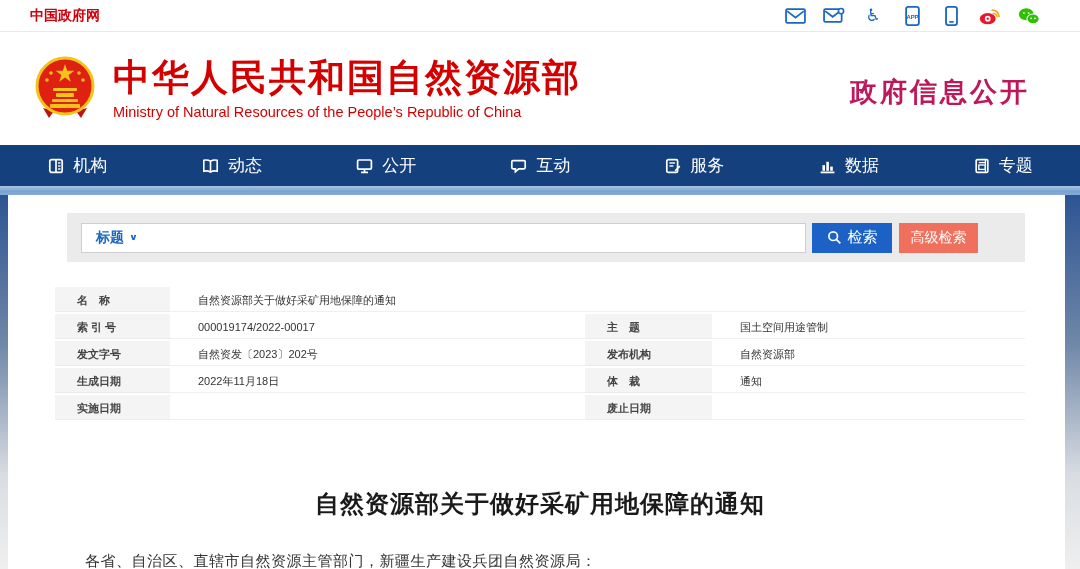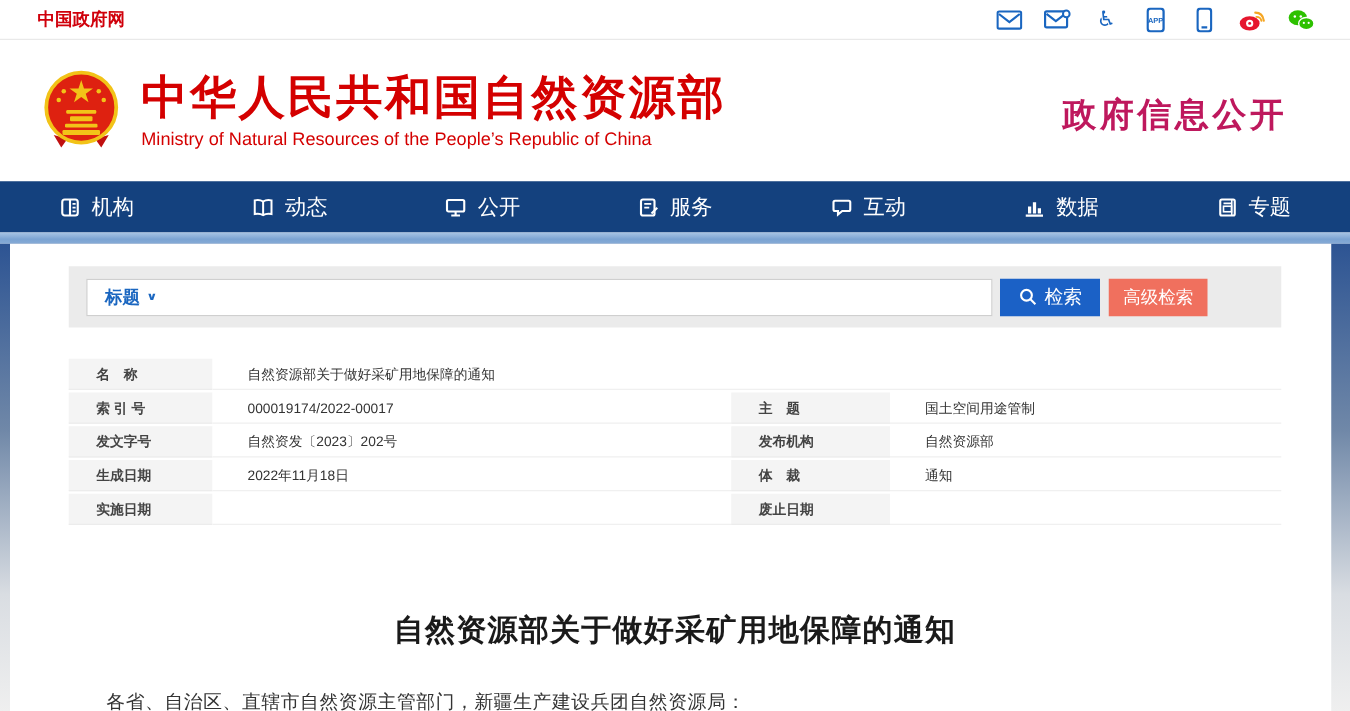--- a/index.html
+++ b/index.html
@@ -2,21 +2,21 @@
 <html><head>
 <meta charset="utf-8">
 <style>
   * { margin:0; padding:0; box-sizing:border-box; }
   html,body { background:#fff; }
   body { font-family:"Liberation Sans","DejaVu Sans",sans-serif; }
   .screen { position:relative; width:1080px; height:569px; overflow:hidden; background:#fff; margin:0 auto; }
 
   
   .topbar { height:32px; display:flex; align-items:center; justify-content:space-between;
-            padding:0 28px 0 30px; border-bottom:1px solid #e9e9e9; background:#fff;text-align:center; }
+            padding:0 40px 0 30px; border-bottom:1px solid #e9e9e9; background:#fff;text-align:center; }
   .gov-link { color:#d0000b; font-size:14px; font-weight:bold; text-decoration:none; cursor:pointer; }
   .topbar-icons { display:flex; align-items:center; gap:17px; }
   .tb-icon { display:inline-flex; align-items:center; justify-content:center; width:22px; height:20px; cursor:pointer; }
   .tb-icon svg { display:block; }
   .wheel { color:#1a66c0; font-size:17px; line-height:1; font-weight:bold; }
 
   
   .header { height:113px; background:#fff; display:flex; align-items:center; justify-content:space-between;
             padding:0 50px 0 33px; }
   .brand { display:flex; align-items:center; }
@@ -31,21 +31,21 @@
               color:#fff; font-size:17px; text-decoration:none; cursor:pointer; }
   .nav-item svg { display:block; }
   .nav-strip { height:9px; background:linear-gradient(180deg,#a8c4e4 0%, #7ba3d2 60%, #86abd6 100%); }
 
   
   .page-bg { height:374px; background:linear-gradient(180deg,#2d5493 0%, #7088a8 40%, #d9dde2 75%, #efefef 100%);
              padding:0 15px 0 8px; }
   .content { background:#fff; height:100%; padding:18px 40px 0 47px; }
 
   
-  .search-panel { background:#ebebeb; height:49px; display:flex; align-items:center; padding:0 14px; }
+  .search-panel { background:#ebebeb; height:49px; display:flex; align-items:center; padding:0 14px;margin-left:12px; }
   .search-box { display:flex; align-items:center; background:#fff; border:1px solid #cfcfcf;
                 height:30px; flex:0 0 725px; }
   .field-select { display:flex; align-items:center; gap:5px; color:#1a66c0; font-size:14px; font-weight:bold;
                   padding:0 10px 0 14px; cursor:pointer; white-space:nowrap; }
   .chev { font-size:11px; transform:scaleY(0.8); }
   .search-input { border:none; outline:none; flex:1; height:26px; font-size:14px; background:transparent; }
   .btn { display:flex; align-items:center; justify-content:center; gap:6px; height:30px;
          color:#fff; font-size:15px; border:none; cursor:pointer; }
   .btn-search { width:80px; background:#1b61c6; margin-left:6px; }
   .btn-adv { width:79px; background:#f0705e; margin-left:7px; font-size:14px; }
@@ -168,33 +168,33 @@
     </a>
     <a class="nav-item">
       <svg width="19" height="18" viewBox="0 0 19 18">
           <rect x="2.6" y="3" width="13.8" height="9.2" rx="1.2" fill="none" stroke="#fff" stroke-width="1.7"></rect>
           <line x1="9.5" y1="12.4" x2="9.5" y2="15" stroke="#fff" stroke-width="1.7"></line>
           <line x1="6" y1="15.4" x2="13" y2="15.4" stroke="#fff" stroke-width="1.7"></line>
         </svg>
       <span>公开</span>
     </a>
     <a class="nav-item">
+      <svg width="19" height="18" viewBox="0 0 19 18">
+          <path d="M4 3.6 H15 Q16.2 3.6 16.2 4.8 V10.6 Q16.2 11.8 15 11.8 H9.8 L6.4 14.6 V11.8 H4 Q2.8 11.8 2.8 10.6 V4.8 Q2.8 3.6 4 3.6 Z" fill="none" stroke="#fff" stroke-width="1.7"></path>
+        </svg>
+      <span>互动</span>
+    </a>
+    <a class="nav-item">
       <svg width="18" height="18" viewBox="0 0 18 18">
           <rect x="2.8" y="2.6" width="10.8" height="12.8" rx="1.5" fill="none" stroke="#fff" stroke-width="1.7"></rect>
           <line x1="5.4" y1="6" x2="11" y2="6" stroke="#fff" stroke-width="1.4"></line>
           <line x1="5.4" y1="9" x2="9.4" y2="9" stroke="#fff" stroke-width="1.4"></line>
           <path d="M10.6 13.2 L15.2 8.6 L16.4 9.8 L11.8 14.4 Z" fill="#fff"></path>
         </svg>
       <span>服务</span>
-    </a>
-    <a class="nav-item">
-      <svg width="19" height="18" viewBox="0 0 19 18">
-          <path d="M4 3.6 H15 Q16.2 3.6 16.2 4.8 V10.6 Q16.2 11.8 15 11.8 H9.8 L6.4 14.6 V11.8 H4 Q2.8 11.8 2.8 10.6 V4.8 Q2.8 3.6 4 3.6 Z" fill="none" stroke="#fff" stroke-width="1.7"></path>
-        </svg>
-      <span>互动</span>
     </a>
     <a class="nav-item">
       <svg width="19" height="18" viewBox="0 0 19 18">
           <line x1="2.6" y1="15.4" x2="16.4" y2="15.4" stroke="#fff" stroke-width="1.8"></line>
           <rect x="4.4" y="8.2" width="2.6" height="5.6" fill="#fff"></rect>
           <rect x="8.3" y="4.8" width="2.6" height="9" fill="#fff"></rect>
           <rect x="12.2" y="9.6" width="2.6" height="4.2" fill="#fff"></rect>
         </svg>
       <span>数据</span>
     </a>

